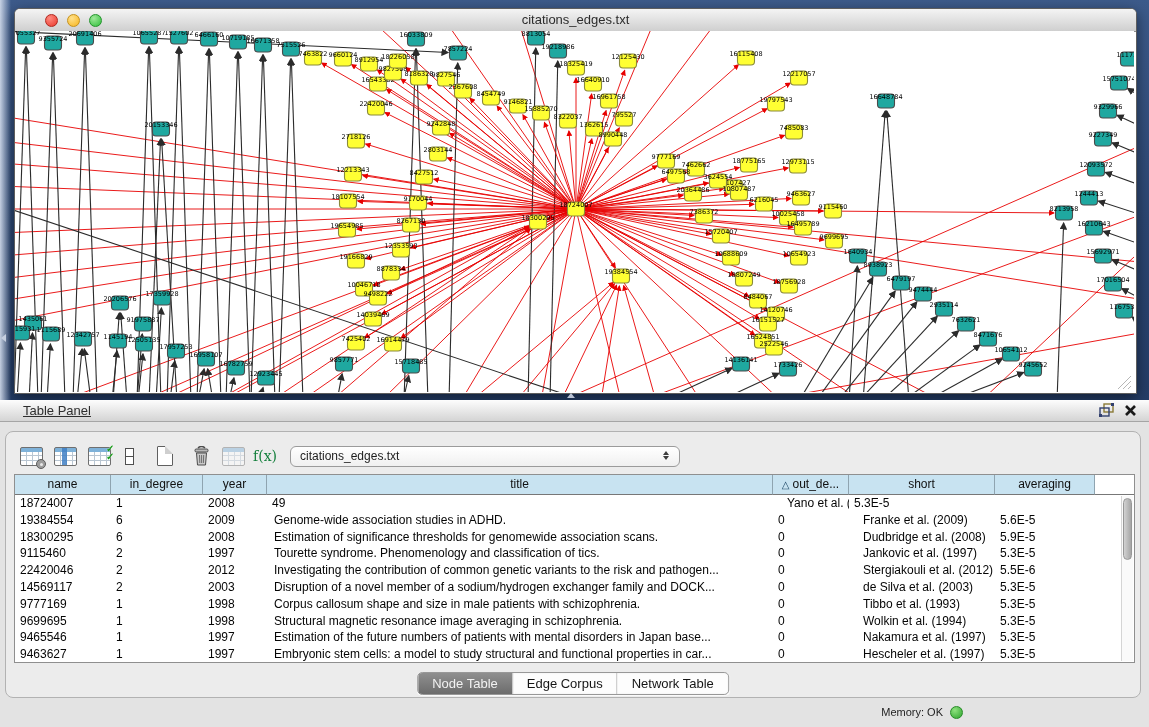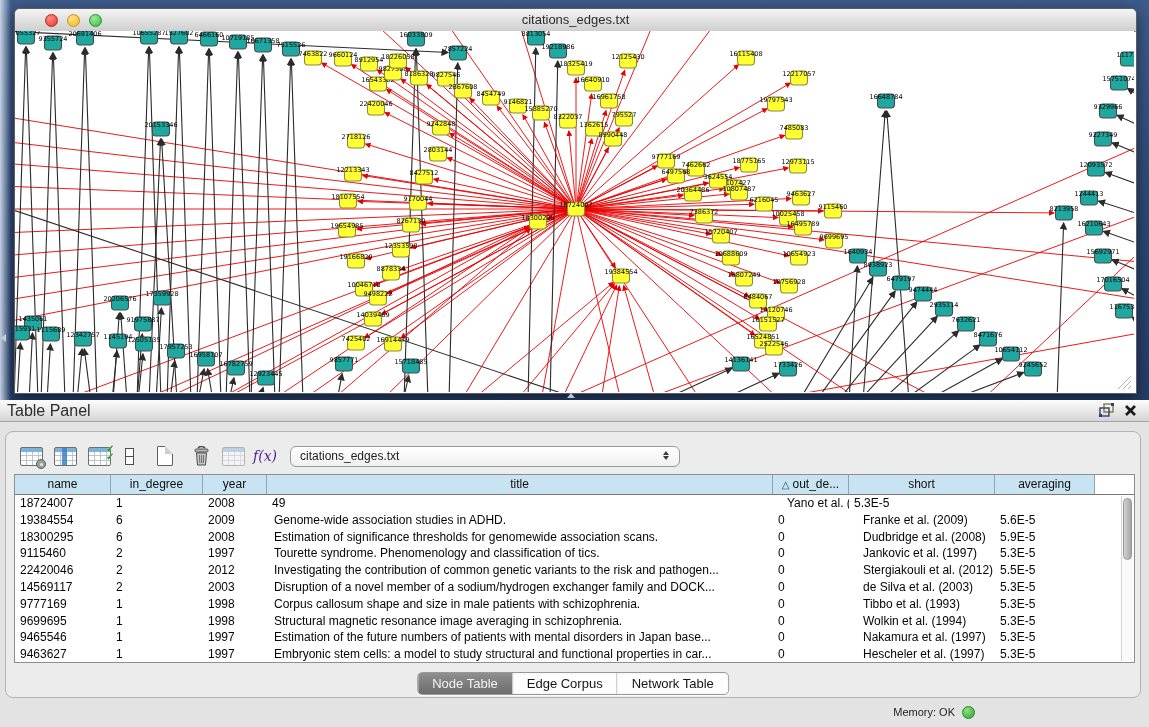--- a/index.html
+++ b/index.html
@@ -22,21 +22,21 @@
   .wtitle{text-align:center;line-height:22px;font-size:13px;color:#2c2c2c;}
   .canvas{position:absolute;left:0;top:22px;width:1119px;height:361px;background:#ffffff;overflow:hidden;}
   .grip{position:absolute;right:2px;bottom:2px;width:18px;height:18px;opacity:.7;}
   .edge-marker{position:absolute;left:1px;top:334px;width:0;height:0;
      border-top:4px solid transparent;border-bottom:4px solid transparent;border-right:5px solid #c6cfdf;}
   .divider-handle{position:absolute;left:567px;top:393px;width:0;height:0;
      border-left:4px solid transparent;border-right:4px solid transparent;border-bottom:5px solid #b9c2d4;}
   
   .panel-header{position:absolute;left:0;top:400px;width:1149px;height:21px;
       background:linear-gradient(#fdfdfd,#d4d4d4);border-bottom:1px solid #a5a5a5;}
-  .panel-title{position:absolute;left:7px;line-height:21px;font-size:16px;color:#2e2e2e;}
+  .panel-title{position:absolute;left:23px;line-height:21px;font-size:13px;color:#2e2e2e;text-decoration:underline;}
   .ph-ico{position:absolute;top:3px;cursor:default;}
   .float-ico{right:34px;}
   .close-ico{right:12px;}
   .panel-body{position:absolute;left:0;top:422px;width:1149px;height:305px;background:#e3e3e3;}
   .inner{position:absolute;left:5px;top:9px;width:1136px;height:267px;box-sizing:border-box;
          background:#ececec;border:1px solid #b2b2b2;border-radius:8px;}
   
   .toolbar{position:absolute;left:0;top:6px;height:36px;width:100%;}
   .ticon{position:absolute;top:6px;width:26px;height:24px;display:flex;align-items:center;justify-content:center;}
   .tbl-ico{position:relative;width:21px;height:17px;background:#fff;border:1px solid #6f6f6f;border-radius:2px;
@@ -48,21 +48,21 @@
         background:#9d9d9d;border:1px solid #5d5d5d;box-sizing:border-box;}
   .gear::after{content:'';position:absolute;left:3px;top:3px;width:3px;height:3px;border-radius:50%;background:#e8e8e8;}
   .colsel{position:absolute;left:7px;top:0;bottom:0;width:5px;background:#3f7fc4;opacity:.85;}
   .checks{position:absolute;right:-5px;top:-3px;color:#149a14;font-size:10px;line-height:8px;font-weight:bold;text-shadow:0 0 1px #fff;}
   .rows-ico{width:9px;height:17px;background:#fff;border:1px solid #4f4f4f;box-sizing:border-box;position:relative;}
   .rows-ico::after{content:'';position:absolute;left:0;right:0;top:7px;height:1px;background:#4f4f4f;}
   .doc-ico{width:14px;height:18px;background:#fff;border:1px solid #5f5f5f;border-radius:1px;position:relative;}
   .doc-ico::after{content:'';position:absolute;right:-1px;top:-1px;border:4px solid;
      border-color:#ececec #ececec #cfcfcf #cfcfcf;}
   .dim{opacity:.45;}
-  .fx{font-family:"DejaVu Serif",serif;font-style:italic;font-size:14px;color:#4c1d95;}
+  .fx{font-family:"DejaVu Serif",serif;font-size:14px;color:#15803d;}
   .combo{position:absolute;left:284px;top:8px;width:390px;height:21px;box-sizing:border-box;
      background:linear-gradient(#ffffff,#f0f0f0);border:1px solid #9b9b9b;border-radius:6px;
      font-size:12px;line-height:19px;color:#1d1d1d;padding-left:9px;}
   .stepper{position:absolute;right:9px;top:3px;width:7px;}
   .stepper i{display:block;width:0;height:0;border-left:3.5px solid transparent;border-right:3.5px solid transparent;margin:1px 0;}
   .stepper .up{border-bottom:4px solid #3c3c3c;}
   .stepper .dn{border-top:4px solid #3c3c3c;}
   
   .dtable{position:absolute;left:8px;top:42px;width:1121px;height:189px;box-sizing:border-box;
       background:#fff;border:1px solid #8f8f8f;overflow:hidden;}
@@ -81,21 +81,21 @@
   .vsb .thumb{position:absolute;left:1px;top:2px;width:9px;height:62px;border-radius:5px;
       background:linear-gradient(90deg,#cwhite,#adadad);background:linear-gradient(90deg,#d2d2d2,#a6a6a6);border:1px solid #979797;box-sizing:border-box;}
   
   .tabs{position:absolute;left:50%;transform:translateX(-50%);top:240px;display:flex;height:21px;
      border:1px solid #989898;border-radius:5px;overflow:hidden;background:#fdfdfd;
      box-shadow:0 1px 1px rgba(255,255,255,.8), inset 0 0 2px rgba(0,0,0,.08);font-size:13px;}
   .seg{line-height:21px;padding:0 14px;color:#151515;border-left:1px solid #c4c4c4;cursor:default;}
   .seg:first-child{border-left:none;}
   .seg.active{background:linear-gradient(#8f8f8f,#6c6c6c);color:#f2f2f2;}
   
-  .status{position:absolute;left:12px;bottom:0;width:1000px;height:29px;}
+  .status{position:absolute;left:0;bottom:0;width:1000px;height:29px;}
   .mem-label{position:absolute;right:57px;line-height:29px;font-size:11px;color:#1e1e1e;}
   .led{position:absolute;right:37px;top:8px;width:13px;height:13px;border-radius:50%;box-sizing:border-box;
        background:radial-gradient(circle at 35% 30%,#8fe27f,#2da32d);border:1px solid #268b26;}
   svg text{font-family:"DejaVu Sans",sans-serif;}
 </style>
 </head>
 <body>
 
 <div class="screen">
 
@@ -930,21 +930,21 @@
               <div class="td ">5.3E-5</div>
               <div class="td"></div>
             </div>
             <div class="tr">
               <div class="td ">22420046</div>
               <div class="td ">2</div>
               <div class="td ">2012</div>
               <div class="td title-col">Investigating the contribution of common genetic variants to the risk and pathogen...</div>
               <div class="td ">0</div>
               <div class="td short-col">Stergiakouli et al. (2012)</div>
-              <div class="td ">5.5E-5</div>
+              <div class="td ">5.5E-6</div>
               <div class="td"></div>
             </div>
             <div class="tr">
               <div class="td ">14569117</div>
               <div class="td ">2</div>
               <div class="td ">2003</div>
               <div class="td title-col">Disruption of a novel member of a sodium/hydrogen exchanger family and DOCK...</div>
               <div class="td ">0</div>
               <div class="td short-col">de Silva et al. (2003)</div>
               <div class="td ">5.3E-5</div>

